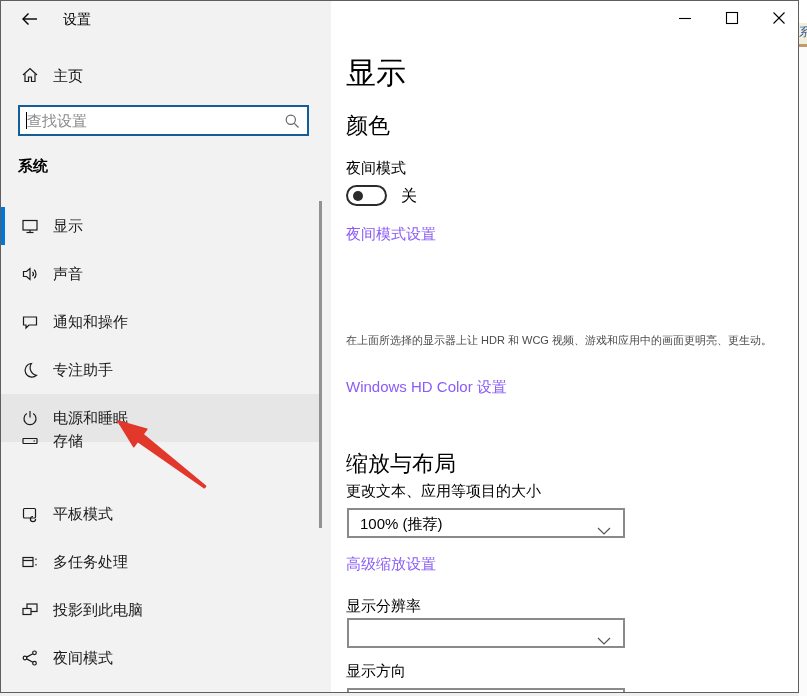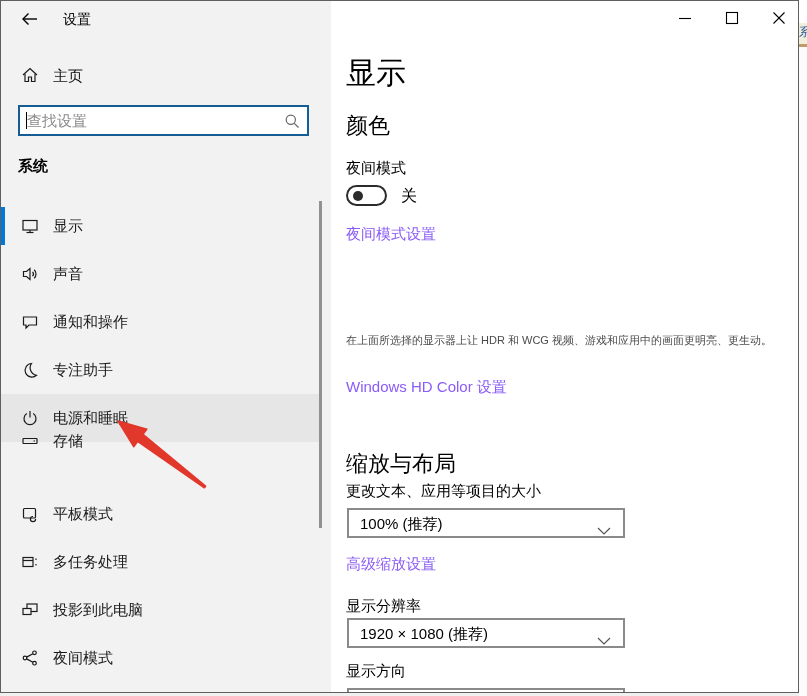--- a/index.html
+++ b/index.html
@@ -319,21 +319,20 @@
               <polyline points="1,1 7,7 13,1" fill="none" stroke="#555" stroke-width="1.2"></polyline>
             </svg>
         </span>
       </div>
 
       <div class="abs link" style="left:0; top:554px;">高级缩放设置</div>
 
       <div class="abs field-label" style="left:0; top:596px;">显示分辨率</div>
 
       <div class="abs select" style="left:1px; top:617px;">
-        <span class="sel-text">1920 × 1080 (推荐)</span>
         <span class="sel-chev">
           <svg width="14" height="8" viewBox="0 0 14 8">
               <polyline points="1,1 7,7 13,1" fill="none" stroke="#555" stroke-width="1.2"></polyline>
             </svg>
         </span>
       </div>
 
       <div class="abs field-label" style="left:0; top:661px;">显示方向</div>
 
       <div class="abs select" style="left:1px; top:687px; height:30px;"></div>

